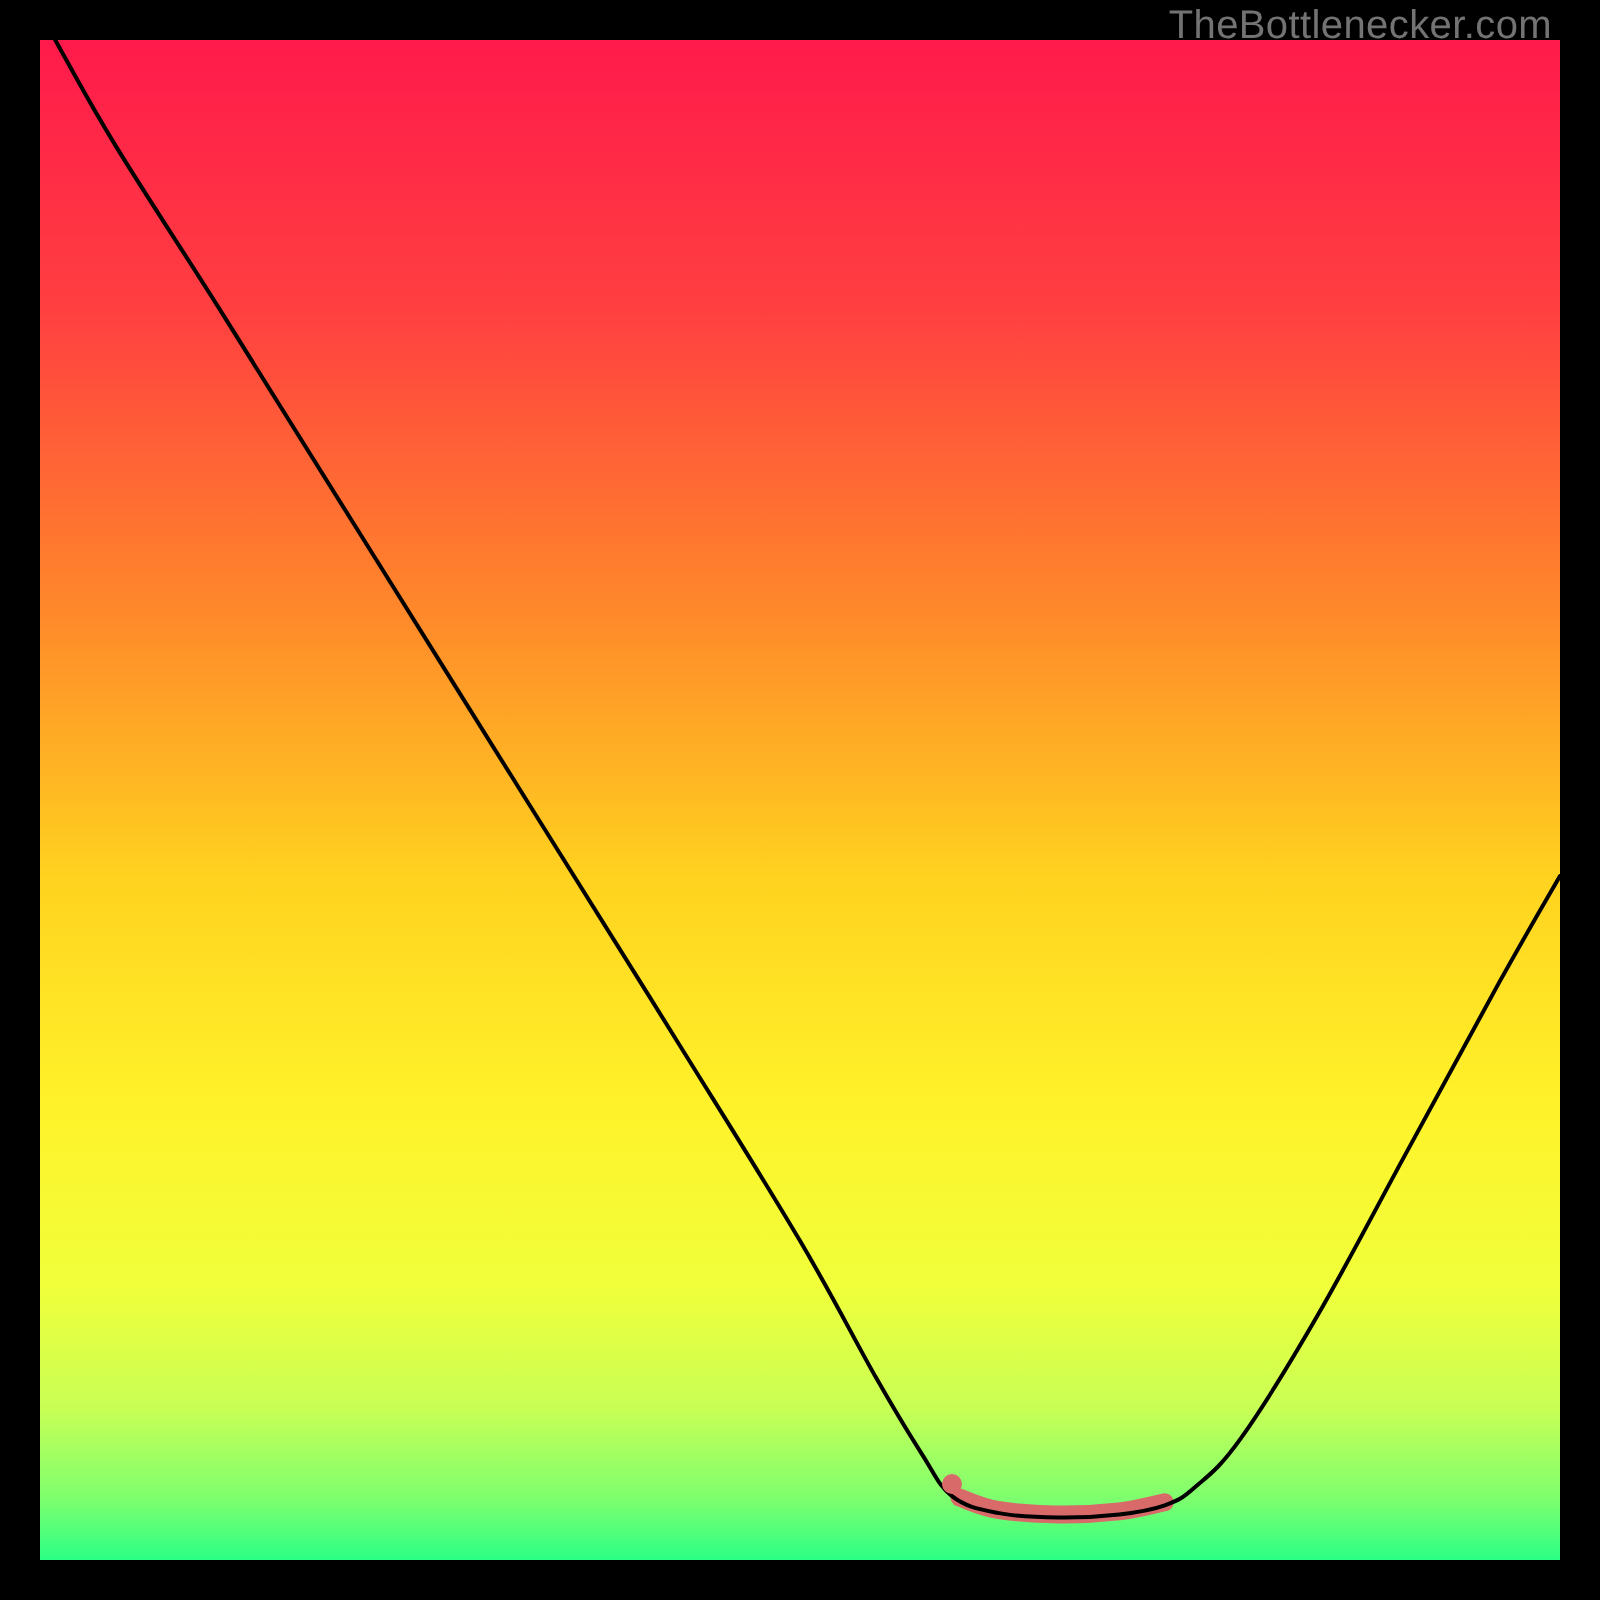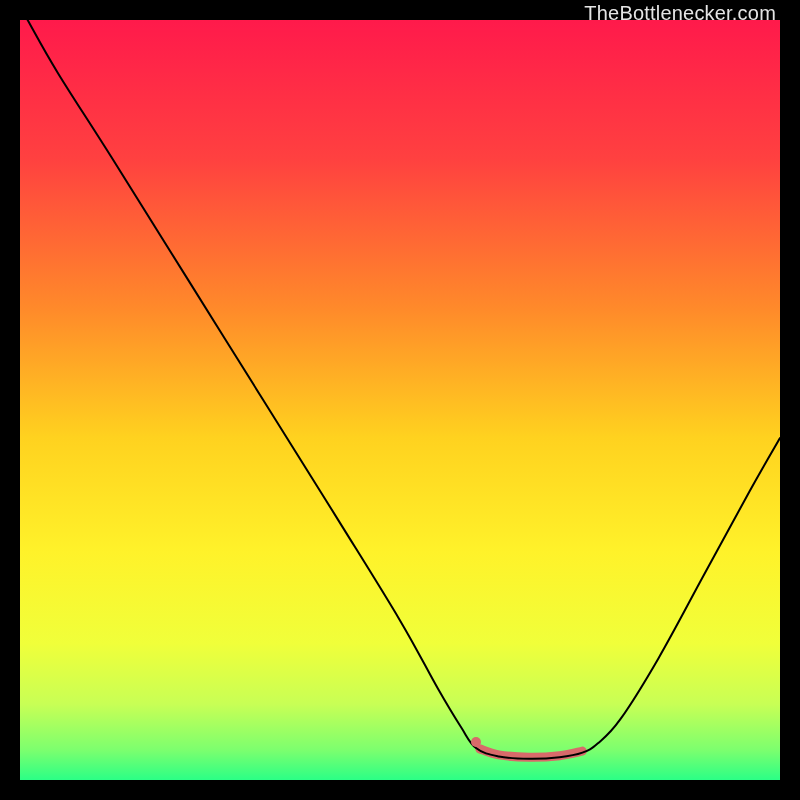--- a/index.html
+++ b/index.html
@@ -16,21 +16,21 @@
     left: 20px;
     top: 20px;
     width: 760px;
     height: 760px;
     background: #000;
   }
   .watermark {
     position: absolute;
     top: 2px;
     right: 24px;
-    color: #e5e5e5;
+    color: #737373;
     font-size: 20px;
     font-weight: 400;
     letter-spacing: 0.2px;
     z-index: 50;
   }
   svg {
     display: block;
   }
 </style>
 </head>

